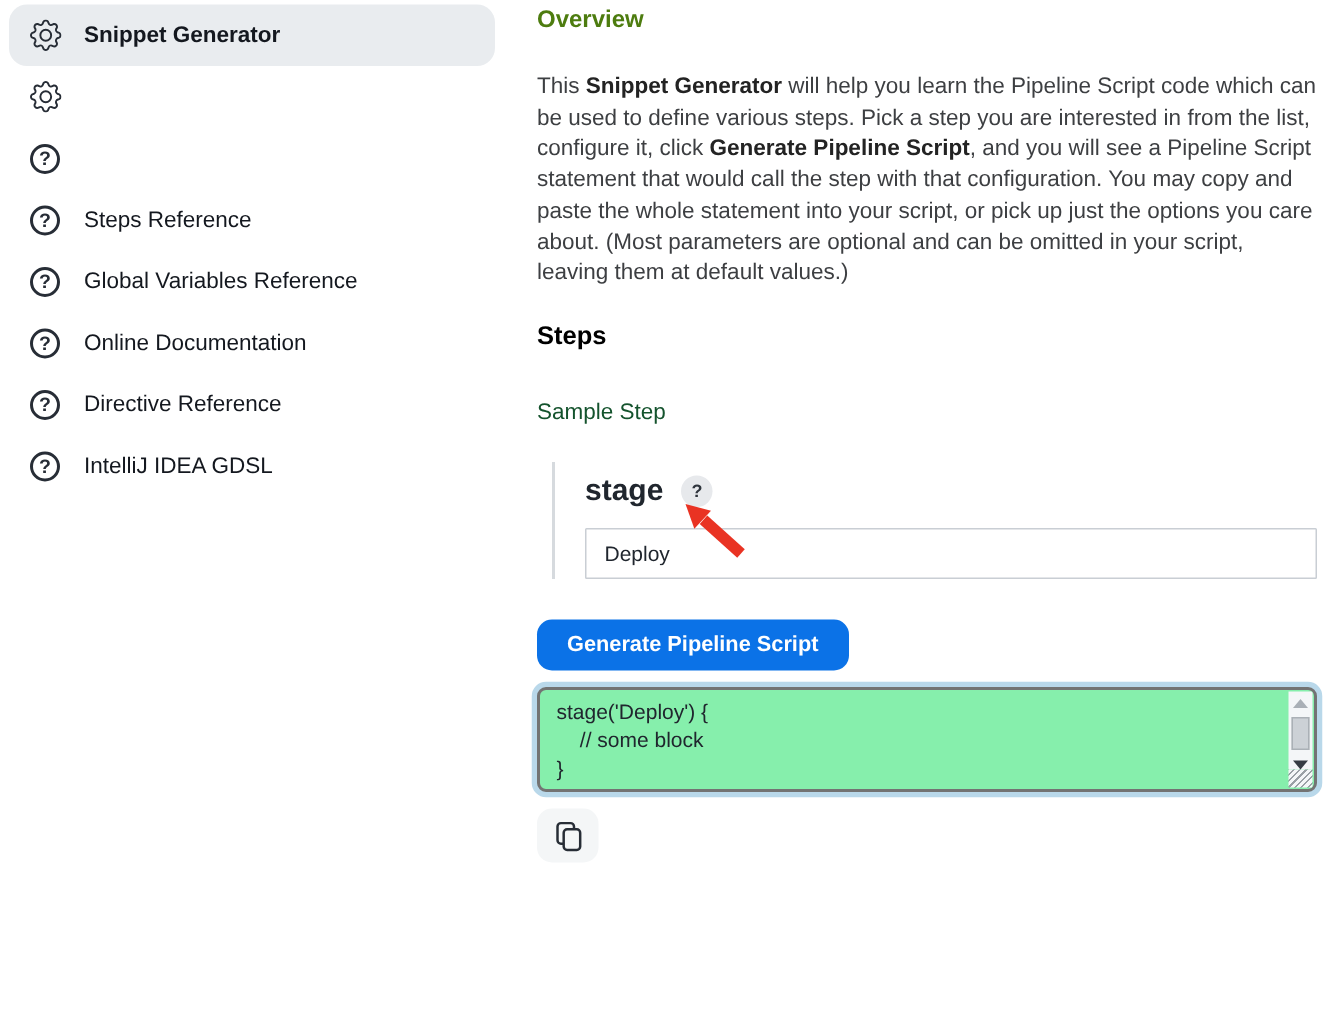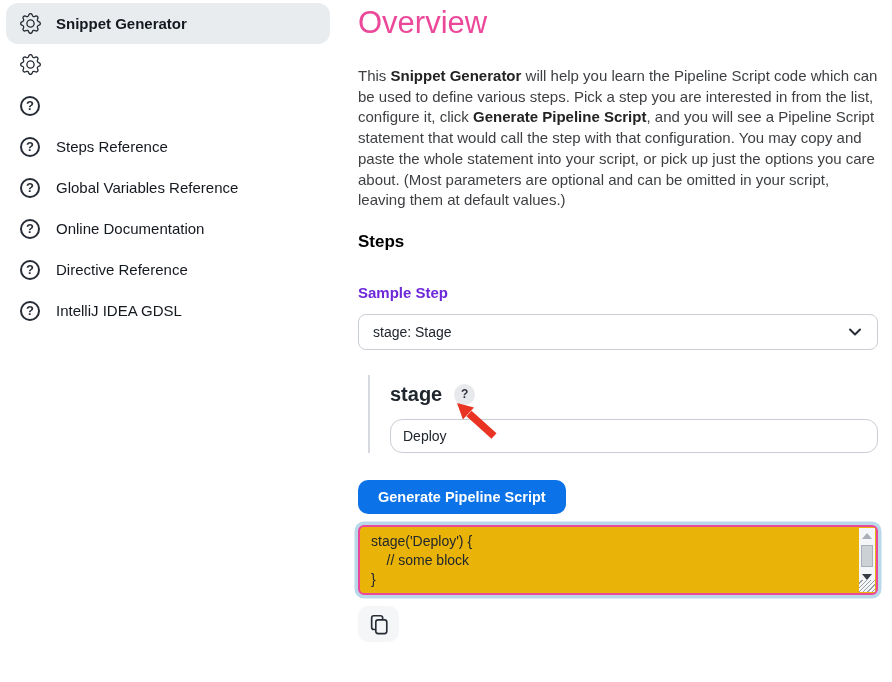--- a/index.html
+++ b/index.html
@@ -14,55 +14,55 @@
   .side-item.active { background: #e9ecef; font-weight: 700; }
   .side-icon { width: 22px; height: 22px; display: flex; align-items: center;
     justify-content: center; flex: 0 0 22px; }
   .side-icon svg { width: 21px; height: 21px; fill: #272d36; }
   .qicon { width: 20px; height: 20px; border: 2px solid #272d36; border-radius: 50%;
     display: flex; align-items: center; justify-content: center;
     font-size: 13px; font-weight: 700; color: #272d36; line-height: 1; }
 
   
   .main { position: absolute; left: 358px; top: 0; width: 520px; }
-  .page-title { margin-top: 5px; font-size: 31px; font-weight: 400; color: #ec4899; }
+  .page-title { margin-top: 5px; font-size: 16px; font-weight: 700; color: #4d7c0f; }
   .intro { margin-top: 25px; font-size: 15px; line-height: 20.7px; color: #3d3f42; }
   .intro b { color: #232323; }
   .steps-heading { margin-top: 21px; font-size: 17px; font-weight: 700; color: #000000; }
-  .field-label { margin-top: 32px; font-size: 15px; font-weight: 700; color: #6d28d9; }
+  .field-label { margin-top: 32px; font-size: 15px; font-weight: 400; color: #14532d; }
 
   .select-box { margin-top: 13px; height: 36px; border: 1px solid #c9ced4;
     border-radius: 8px; display: flex; align-items: center; padding: 0 14px;
     font-size: 14px; color: #20262e; background: #fff; cursor: pointer; }
   .select-box .sel-text { flex: 1; }
   .chev { width: 16px; height: 16px; }
 
   
   .config { position: relative; margin-top: 25px; margin-left: 10px;
     border-left: 2px solid #d6dade; padding: 8px 0 0 20px; }
   .stage-row { display: flex; align-items: center; gap: 12px; }
   .stage-label { font-size: 20px; font-weight: 700; color: #20262e; }
   .help-btn { width: 21px; height: 21px; border-radius: 50%; background: #e7e9ec;
     border: none; display: flex; align-items: center; justify-content: center;
     font-size: 12px; font-weight: 700; color: #2f353d; cursor: pointer;
     font-family: inherit; }
   .red-arrow { position: absolute; left: 84px; top: 25px; pointer-events: none; }
   .config .field-label { margin-top: 43px; }
   .text-input { margin-top: 13px; width: 488px; height: 34px; border: 1px solid #c9ced4;
-    border-radius: 12px; padding: 0 12px; font-size: 14px; color: #20262e;
+    border-radius: 1px; padding: 0 12px; font-size: 14px; color: #20262e;
     font-family: inherit; display: block; }
 
   .gen-btn { margin-top: 27px; background: #0b72e7; color: #ffffff; border: none;
     border-radius: 10px; font-size: 14.5px; font-weight: 700; padding: 0 20px;
     height: 34px; cursor: pointer; font-family: inherit; }
 
   
   .output-wrap { position: relative; margin-top: 11px; width: 520px; height: 70px;
-    border: 2px solid #ec4899; border-radius: 6px;
-    box-shadow: 0 0 0 3.5px #b9d8ea; background: #eab308; overflow: hidden; }
+    border: 2px solid #737373; border-radius: 6px;
+    box-shadow: 0 0 0 3.5px #b9d8ea; background: #86efac; overflow: hidden; }
   .output-text { position: absolute; left: 11px; top: 5px; right: 30px; bottom: 4px;
     font-size: 14px; line-height: 19px; color: #20262e; white-space: pre;
     overflow: hidden; cursor: text; }
   .scrollcol { position: absolute; top: 1px; right: 1px; width: 16px; bottom: 13px;
     background: #f4f6f8; display: flex; flex-direction: column; align-items: center; }
   .arr-up { width: 0; height: 0; margin-top: 5px;
     border-left: 5px solid transparent; border-right: 5px solid transparent;
     border-bottom: 6px solid #a9afb6; }
   .thumb { width: 12px; height: 22px; background: #ccd1d6; border: 1px solid #aab0b6;
     margin-top: 6px; }
@@ -145,26 +145,20 @@
 <main class="main">
 
   <h1 class="page-title">Overview</h1>
 
   <p class="intro"><span>This </span><b>Snippet Generator</b><span> will help you learn the Pipeline Script code which can be used to define various steps. Pick a step you are interested in from the list, configure it, click </span><b>Generate Pipeline Script</b><span>, and you will see a Pipeline Script statement that would call the step with that configuration. You may copy and paste the whole statement into your script, or pick up just the options you care about. (Most parameters are optional and can be omitted in your script, leaving them at default values.)</span></p>
 
   <h2 class="steps-heading">Steps</h2>
 
   <div class="field-label">Sample Step</div>
 
-  <div class="select-box">
-    <span class="sel-text">stage: Stage</span>
-    <svg class="chev" viewBox="0 0 16 16" fill="none" stroke="#272d36" stroke-width="2" stroke-linecap="round" stroke-linejoin="round">
-        <polyline points="3,5.5 8,10.5 13,5.5"></polyline>
-      </svg>
-  </div>
 
   <div class="config">
     <div class="stage-row">
       <span class="stage-label">stage</span>
       <button class="help-btn">?</button>
     </div>
 
     <svg class="red-arrow" width="44" height="40" viewBox="0 0 44 40">
       <line x1="15" y1="13.5" x2="40" y2="36" stroke="#e93323" stroke-width="7.5"></line>
       <polygon points="3,3 8.9,19.5 20,7.5" fill="#e93323"></polygon>

